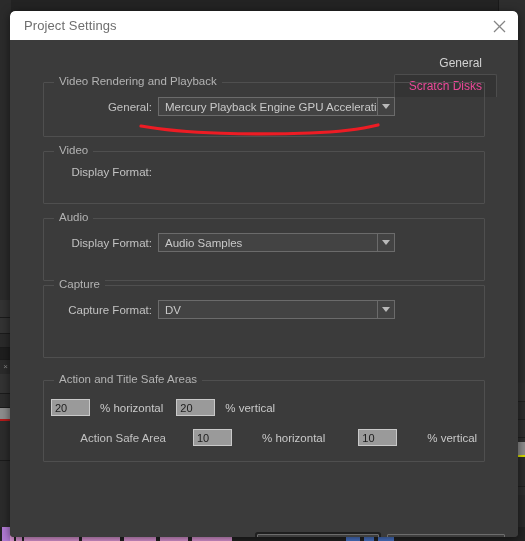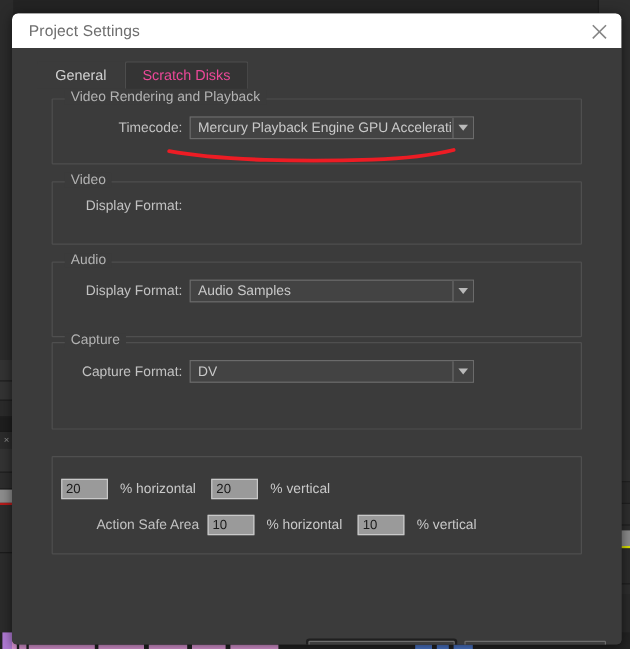--- a/index.html
+++ b/index.html
@@ -89,21 +89,21 @@
   .dialog-body {
     position: relative;
     height: 497px;
     background: #3b3b3b;
     padding: 0;
   }
 
   
   .tabbar {
     position: absolute; left: 21px; top: 11px; right: 21px; height: 23px;
-    display: flex; align-items: flex-end;
+    display: flex; align-items: flex-end; flex-direction: column;
   }
   .tab {
     font-size: 12px;
     padding: 4px 14px 4px 14px;
     line-height: 14px;
     cursor: pointer;
     border: 1px solid transparent;
     border-bottom: none;
     border-radius: 2px 2px 0 0;
   }
@@ -267,21 +267,21 @@
         <span>General</span>
       </div>
       <div class="tab inactive">
         <span>Scratch Disks</span>
       </div>
     </div>
 
     <div class="group" style="top:42px; height:55px;">
       <div class="group-label">Video Rendering and Playback</div>
       <div class="row" style="left:0; top:14px; width:100%;">
-        <div class="field-label" style="width:108px;">Timecode:</div>
+        <div class="field-label" style="width:108px;">General:</div>
         <div class="combo" style="width:237px; margin-left:6px;">
           <div class="combo-text">Mercury Playback Engine GPU Accelerati...</div>
           <div class="combo-arrow">
               <i></i>
             </div>
         </div>
       </div>
     </div>
 
     <div class="group" style="top:111px; height:53px;">
@@ -311,29 +311,30 @@
         <div class="combo" style="width:237px; margin-left:6px;">
           <div class="combo-text">DV</div>
           <div class="combo-arrow">
               <i></i>
             </div>
         </div>
       </div>
     </div>
 
     <div class="group" style="top:340px; height:82px;">
+      <div class="group-label">Action and Title Safe Areas</div>
 
       <div class="row" style="left:0; top:18px; width:100%;">
         <input class="numfield" style="margin-left: 7px;" value="20">
         <span class="unit" style="margin-left:10px;">% horizontal</span>
         <input class="numfield" style="margin-left: 13px;" value="20">
         <span class="unit" style="margin-left:10px;">% vertical</span>
       </div>
 
-      <div class="row" style="left:0; top:48px; width:100%;">
+      <div class="row" style="left:0; top:48px; width:100%;gap:20px;">
         <div class="field-label" style="width:122px;">Action Safe Area</div>
         <input class="numfield" style="margin-left: 7px;" value="10">
         <span class="unit" style="margin-left:10px;">% horizontal</span>
         <input class="numfield" style="margin-left: 13px;" value="10">
         <span class="unit" style="margin-left:10px;">% vertical</span>
       </div>
     </div>
 
     <button class="btn default" style="position:absolute; left:247px; top:494px; width:122px;">OK</button>
     <button class="btn" style="position:absolute; left:377px; top:494px; width:118px;">Cancel</button>

